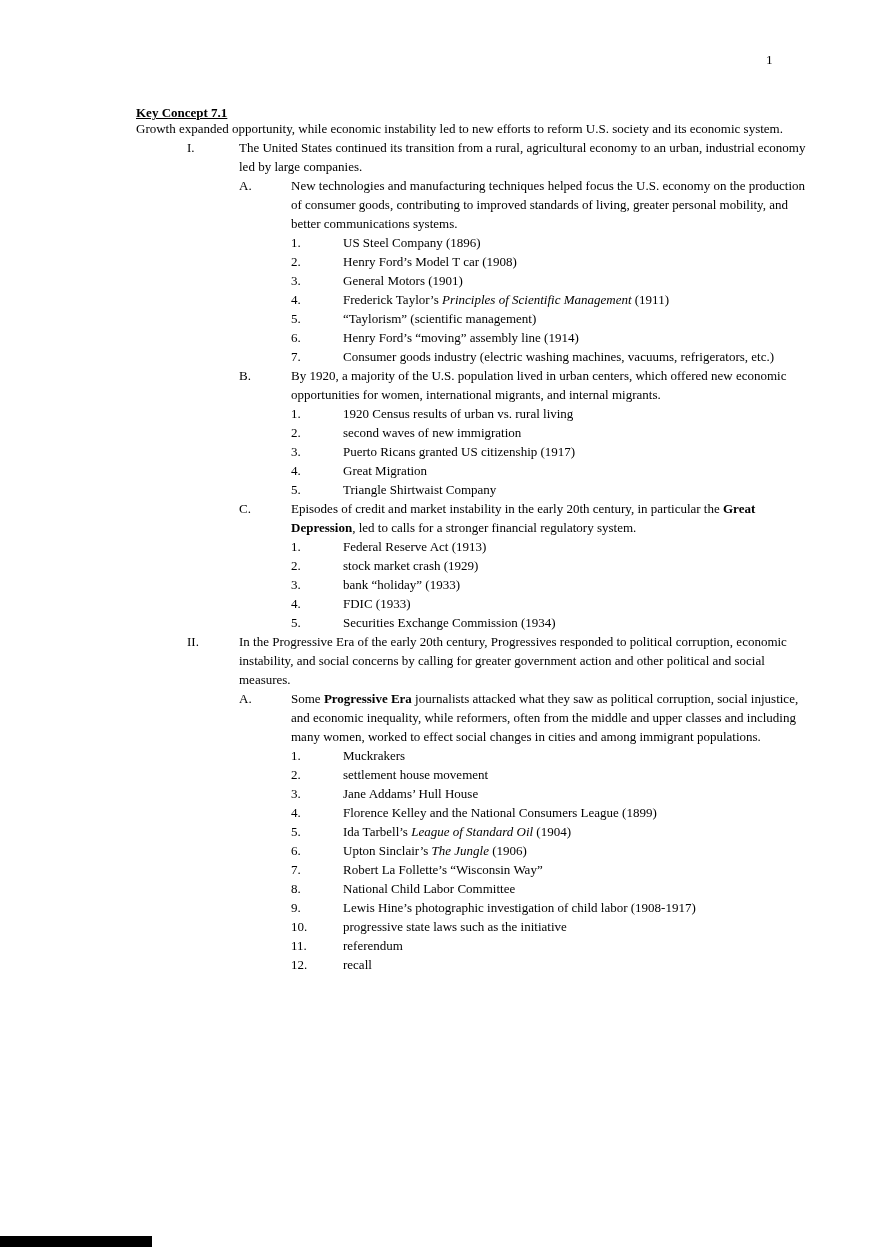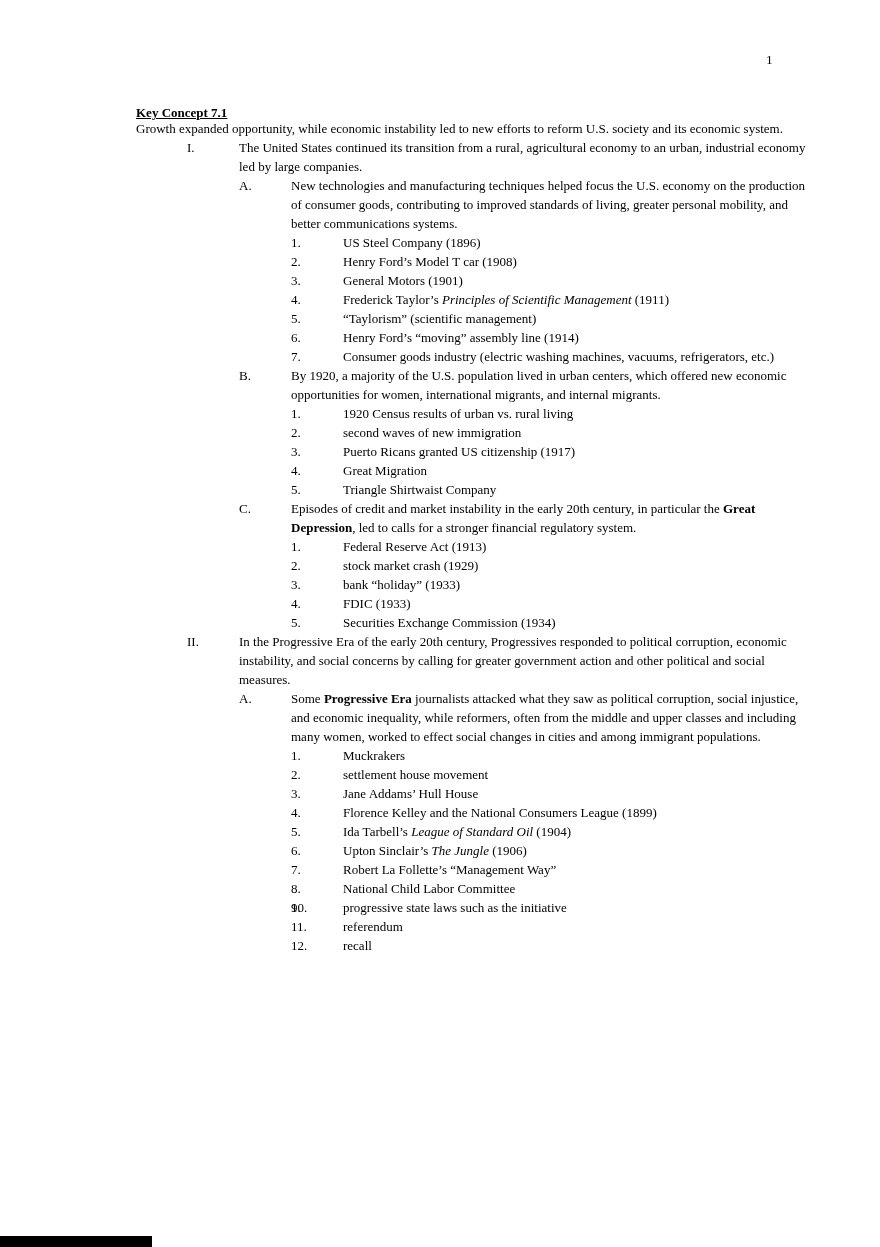--- a/index.html
+++ b/index.html
@@ -91,22 +91,22 @@
       <div class="entry lvl-number"><span class="lbl">4.</span><span class="txt"><span>FDIC (1933)</span></span></div>
       <div class="entry lvl-number"><span class="lbl">5.</span><span class="txt"><span>Securities Exchange Commission (1934)</span></span></div>
       <div class="entry lvl-roman"><span class="lbl">II.</span><span class="txt"><span>In the Progressive Era of the early 20th century, Progressives responded to political corruption, economic instability, and social concerns by calling for greater government action and other political and social measures.</span></span></div>
       <div class="entry lvl-letter"><span class="lbl">A.</span><span class="txt"><span>Some </span><span class="seg-b">Progressive Era</span><span> journalists attacked what they saw as political corruption, social injustice, and economic inequality, while reformers, often from the middle and upper classes and including many women, worked to effect social changes in cities and among immigrant populations.</span></span></div>
       <div class="entry lvl-number"><span class="lbl">1.</span><span class="txt"><span>Muckrakers</span></span></div>
       <div class="entry lvl-number"><span class="lbl">2.</span><span class="txt"><span>settlement house movement</span></span></div>
       <div class="entry lvl-number"><span class="lbl">3.</span><span class="txt"><span>Jane Addams’ Hull House</span></span></div>
       <div class="entry lvl-number"><span class="lbl">4.</span><span class="txt"><span>Florence Kelley and the National Consumers League (1899)</span></span></div>
       <div class="entry lvl-number"><span class="lbl">5.</span><span class="txt"><span>Ida Tarbell’s </span><span class="seg-i">League of Standard Oil</span><span> (1904)</span></span></div>
       <div class="entry lvl-number"><span class="lbl">6.</span><span class="txt"><span>Upton Sinclair’s </span><span class="seg-i">The Jungle</span><span> (1906)</span></span></div>
-      <div class="entry lvl-number"><span class="lbl">7.</span><span class="txt"><span>Robert La Follette’s “Management Way”</span></span></div>
+      <div class="entry lvl-number"><span class="lbl">7.</span><span class="txt"><span>Robert La Follette’s “Wisconsin Way”</span></span></div>
       <div class="entry lvl-number"><span class="lbl">8.</span><span class="txt"><span>National Child Labor Committee</span></span></div>
-      <div class="entry lvl-number"><span class="lbl">9.</span></div>
+      <div class="entry lvl-number"><span class="lbl">9.</span><span class="txt"><span>Lewis Hine’s photographic investigation of child labor (1908-1917)</span></span></div>
       <div class="entry lvl-number"><span class="lbl">10.</span><span class="txt"><span>progressive state laws such as the initiative</span></span></div>
       <div class="entry lvl-number"><span class="lbl">11.</span><span class="txt"><span>referendum</span></span></div>
       <div class="entry lvl-number"><span class="lbl">12.</span><span class="txt"><span>recall</span></span></div>
     </div>
 </div>
 
 <div class="bottom-artifact"></div>
 
 </body></html>

